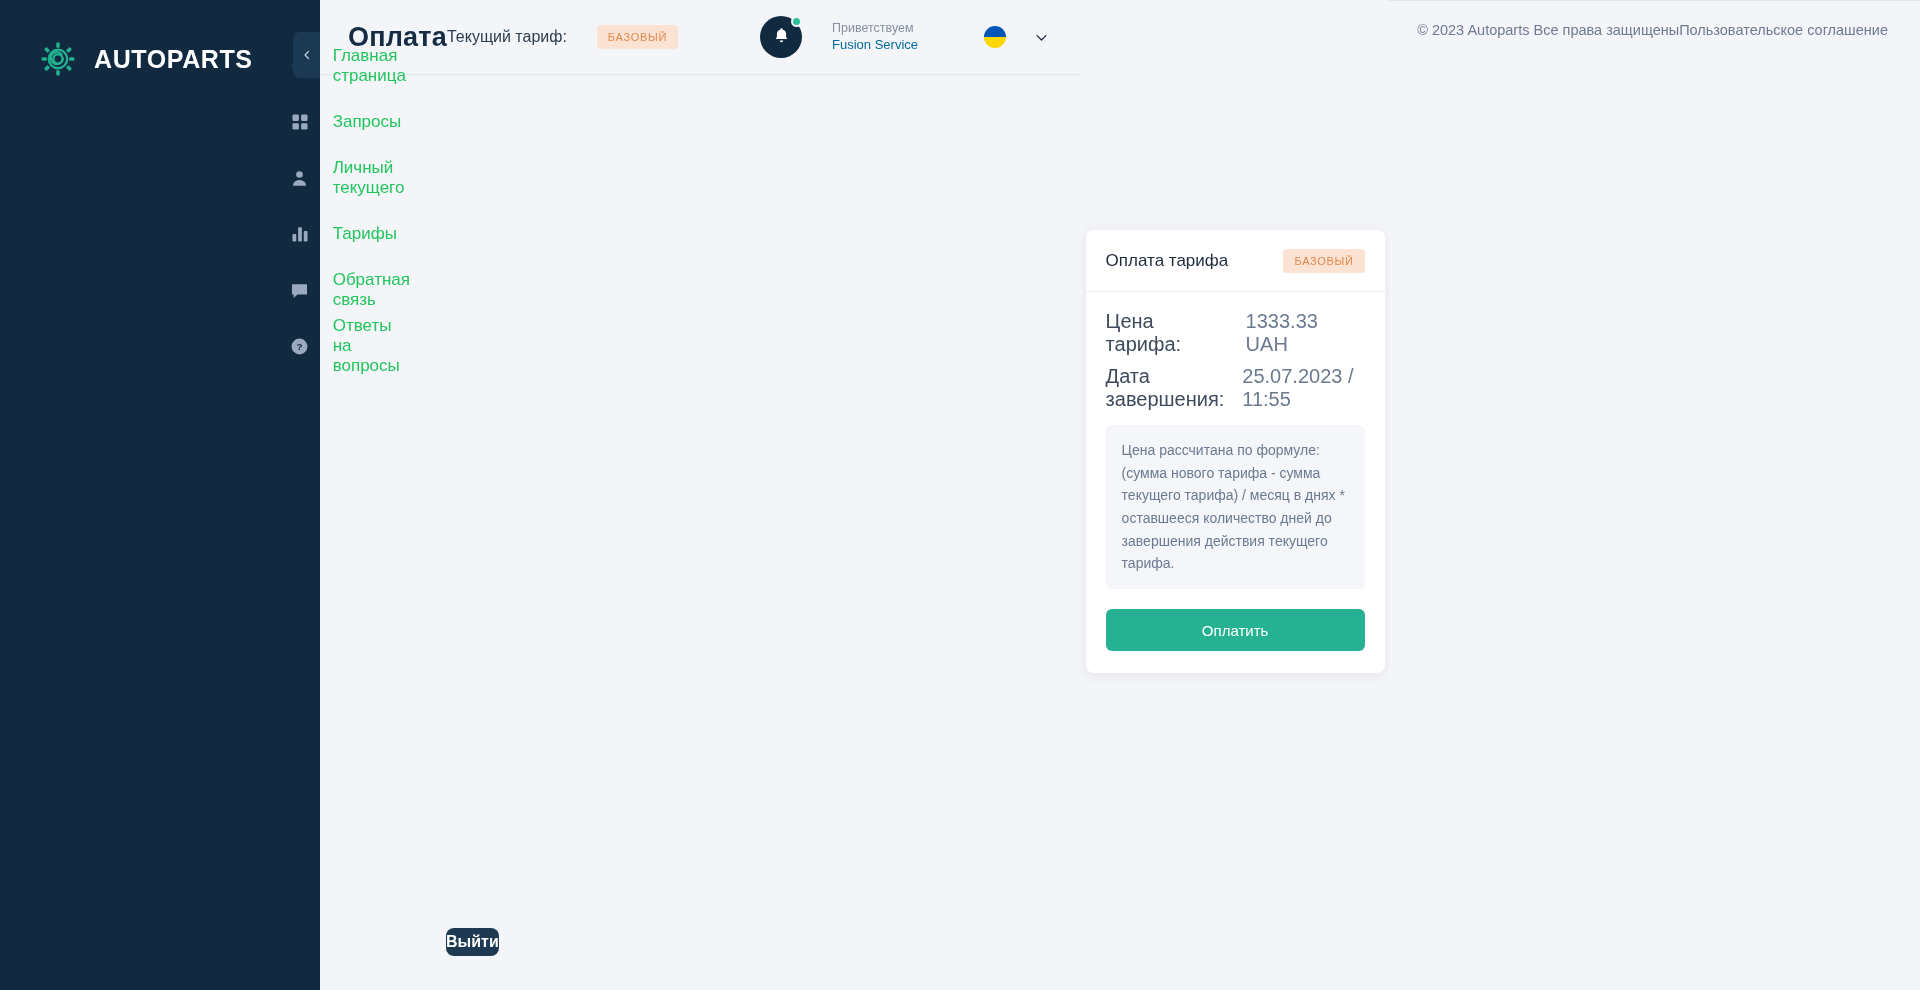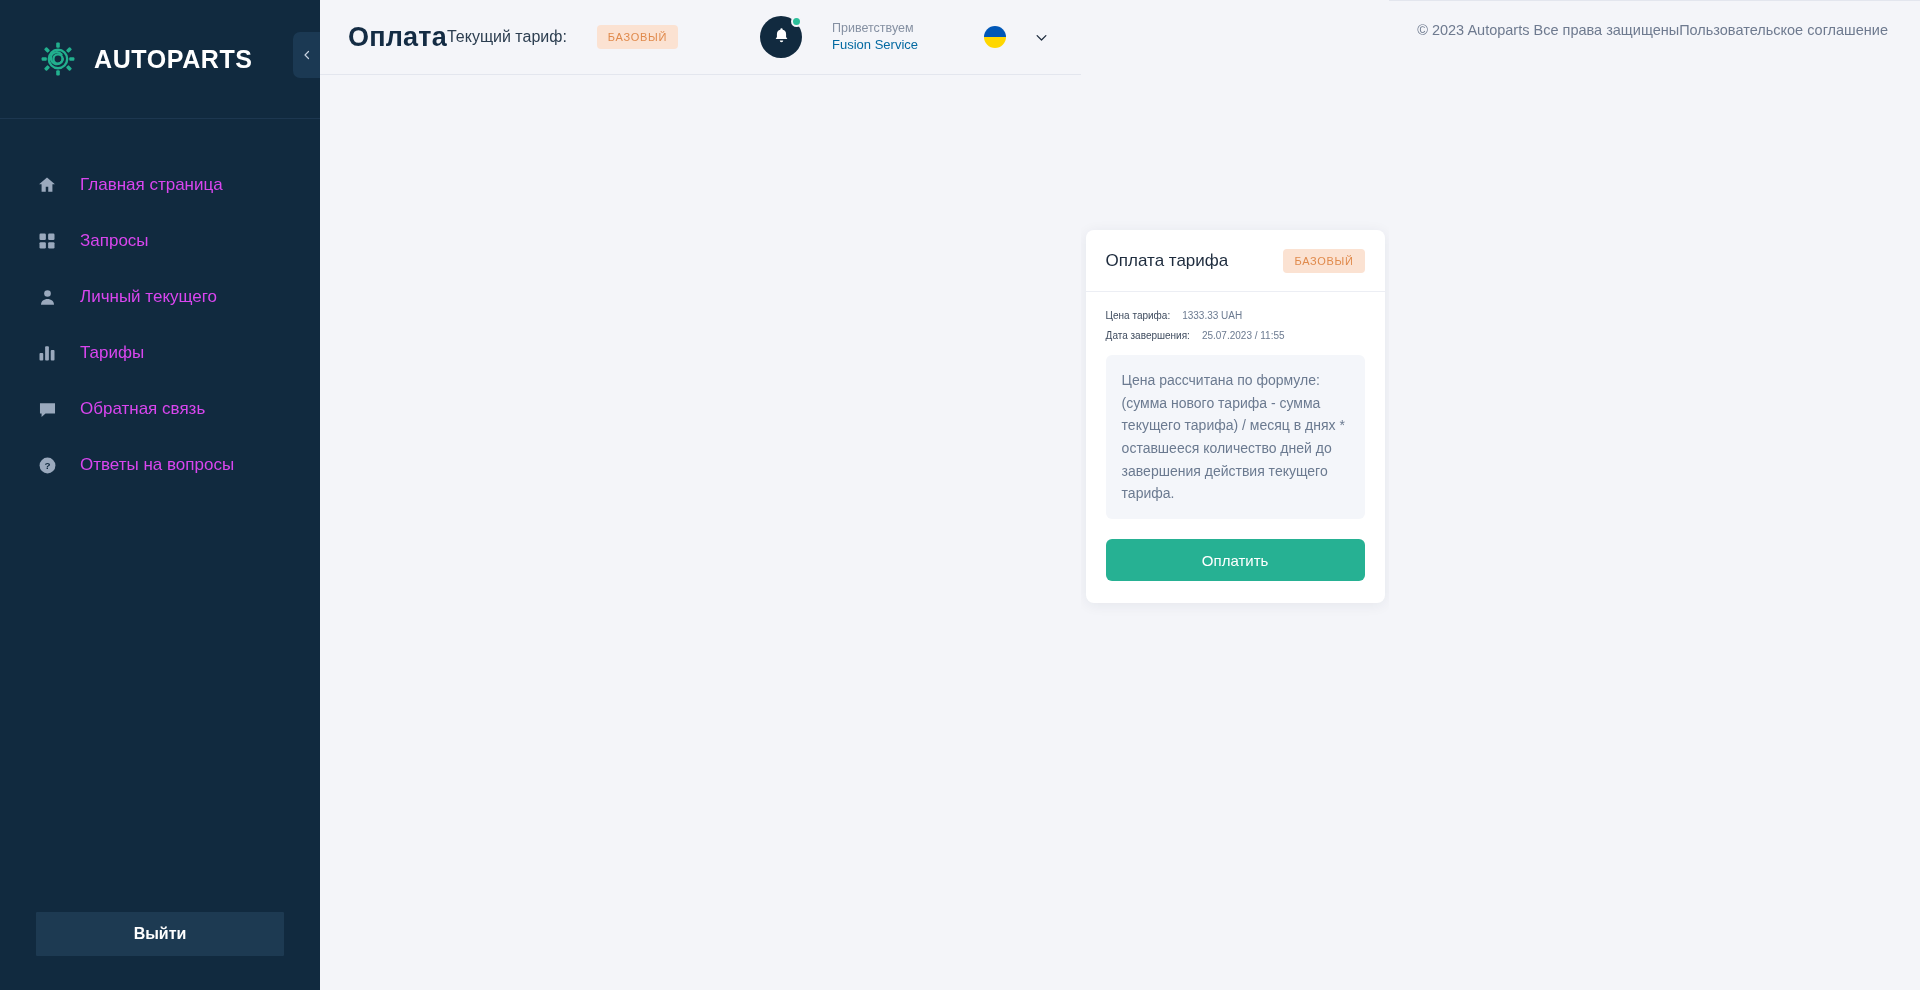--- a/index.html
+++ b/index.html
@@ -8,21 +8,21 @@
     font-family: "Liberation Sans", sans-serif;
     background: #f4f5f9;
     overflow: hidden;
   }
   .app { display: flex; width: 1920px; height: 990px; position: relative; }
 
   
   .sidebar {
     width: 320px; height: 990px;
     background: #112a3f;
-    display: flex; flex-direction: column;
+    display: flex; flex-direction: row;
     flex: 0 0 320px;
     position: relative;
     z-index: 5;
   }
   .logo-row {
     height: 118px;
     display: flex; align-items: center;
     padding-left: 40px;
     gap: 18px;
     border-bottom: 1px solid #1c3консь;
@@ -42,28 +42,28 @@
     padding-left: 36px;
     gap: 22px;
     cursor: pointer;
   }
   .nav-item .nav-icon {
     width: 22px; height: 22px; flex: 0 0 22px;
     display: flex; align-items: center; justify-content: center;
     color: #9aa9bd;
   }
   .nav-item .nav-label {
-    color: #d946ef; font-size: 17px;
+    color: #22c55e; font-size: 17px;
   }
 
   .logout-wrap { margin-top: auto; padding: 0 36px 34px 36px; }
   .logout-btn {
-    width: 100%; height: 44px;
+    width: 100%; height: 28px;
     background: #1d3a52;
-    border: none; border-radius: 1px;
+    border: none; border-radius: 8px;
     color: #ffffff; font-size: 16px; font-weight: bold;
     font-family: "Liberation Sans", sans-serif;
     cursor: pointer;
   }
 
   
   .collapse-tab {
     position: absolute;
     left: 293px; top: 32px;
     width: 27px; height: 46px;
@@ -152,21 +152,22 @@
     height: 62px;
     display: flex; align-items: center; justify-content: space-between;
     padding: 0 20px;
     border-bottom: 1px solid #eceef4;
   }
   .card-title { font-size: 17px; color: #1d2b3d; }
   .card-body { padding: 18px 20px 22px 20px; }
   .kv-row {
     display: flex; align-items: baseline; gap: 12px;
     margin-bottom: 9px;
-    font-size: 10px;
+    font-size: 20px;
+    justify-content: flex-end;
   }
   .kv-key { color: #3e4b5e; }
   .kv-val { color: #6b7a90; }
   .info-box {
     margin-top: 14px;
     background: #f4f6fa;
     border-radius: 6px;
     padding: 14px 16px;
     font-size: 14px; line-height: 1.62;
     color: #6b7a90;

